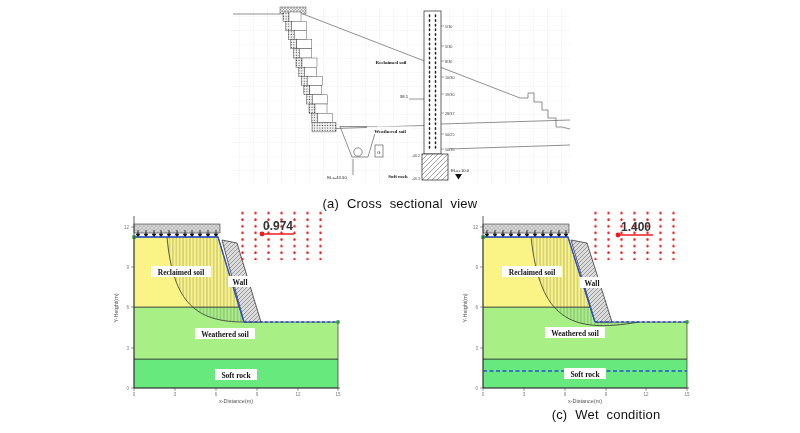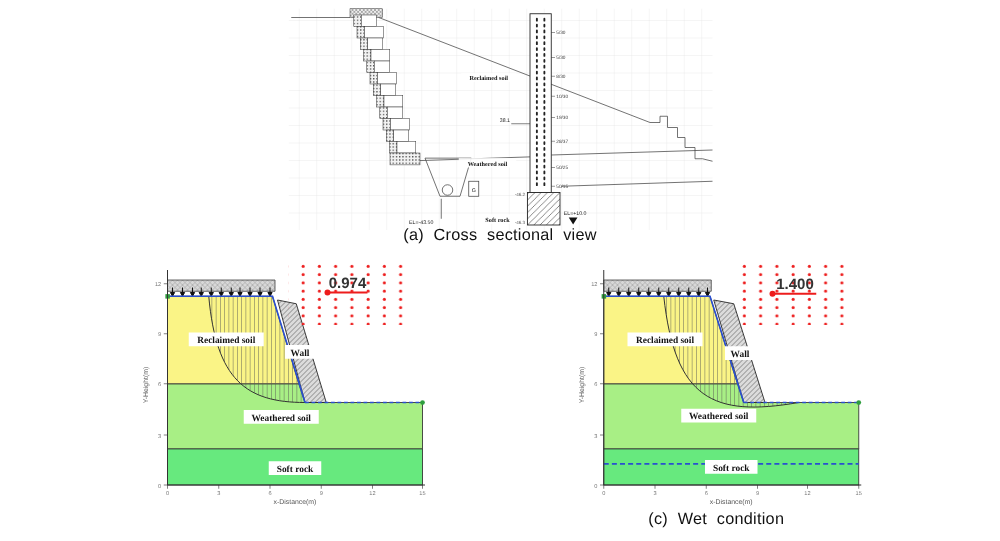--- a/index.html
+++ b/index.html
@@ -1,21 +1,21 @@
 <!DOCTYPE html>
 <html><head>
 <meta charset="utf-8">
 <style>
   html,body{margin:0;padding:0;background:#fff;}
   .page{position:relative;width:800px;height:433px;background:#fff;overflow:hidden;
         font-family:"Liberation Sans",sans-serif;}
   .caption{position:absolute;text-align:center;color:#111;font-size:13px;word-spacing:4px;letter-spacing:.2px;}
-  .cap-a{top:180px;left:0;width:800px;}
+  .cap-a{top:196px;left:0;width:800px;}
   .cap-b{top:407px;left:130px;width:250px;}
-  .cap-c{top:407px;left:448px;width:250px;}
+  .cap-c{top:407px;left:481px;width:250px;}
   svg{position:absolute;overflow:visible;}
   svg text{font-family:"Liberation Sans",sans-serif;fill:#333;}
   .rl{font-family:"Liberation Serif",serif;font-weight:bold;font-size:7.5px;fill:#111;text-anchor:middle;}
   .tick{font-size:4.5px;fill:#777;}
   .axlab{font-size:5.5px;fill:#555;text-anchor:middle;}
   .fos{font-size:12px;font-weight:bold;text-anchor:middle;}
   .xs-soil{font-family:"Liberation Serif",serif;font-weight:bold;font-size:5px;fill:#111;text-anchor:middle;}
   .xs-el{font-size:4.2px;fill:#222;}
   .xs-tiny{font-size:3.6px;fill:#555;}
   .spt{font-size:3.8px;fill:#444;}

